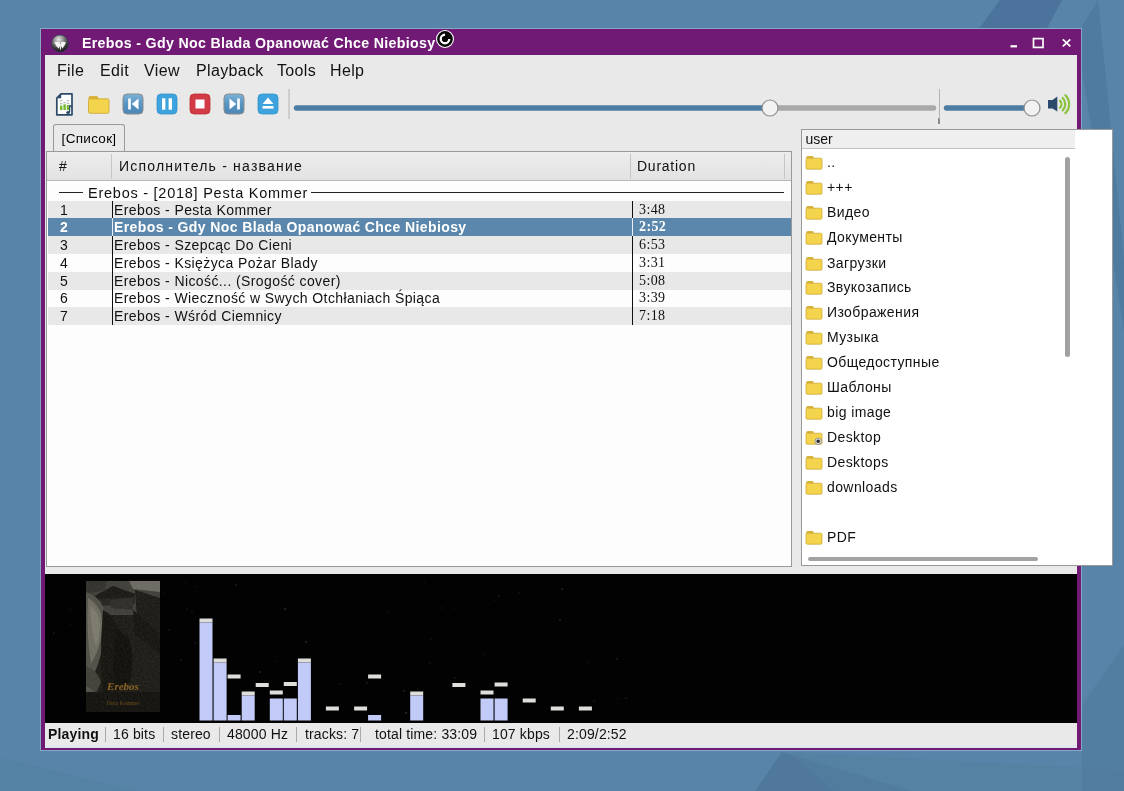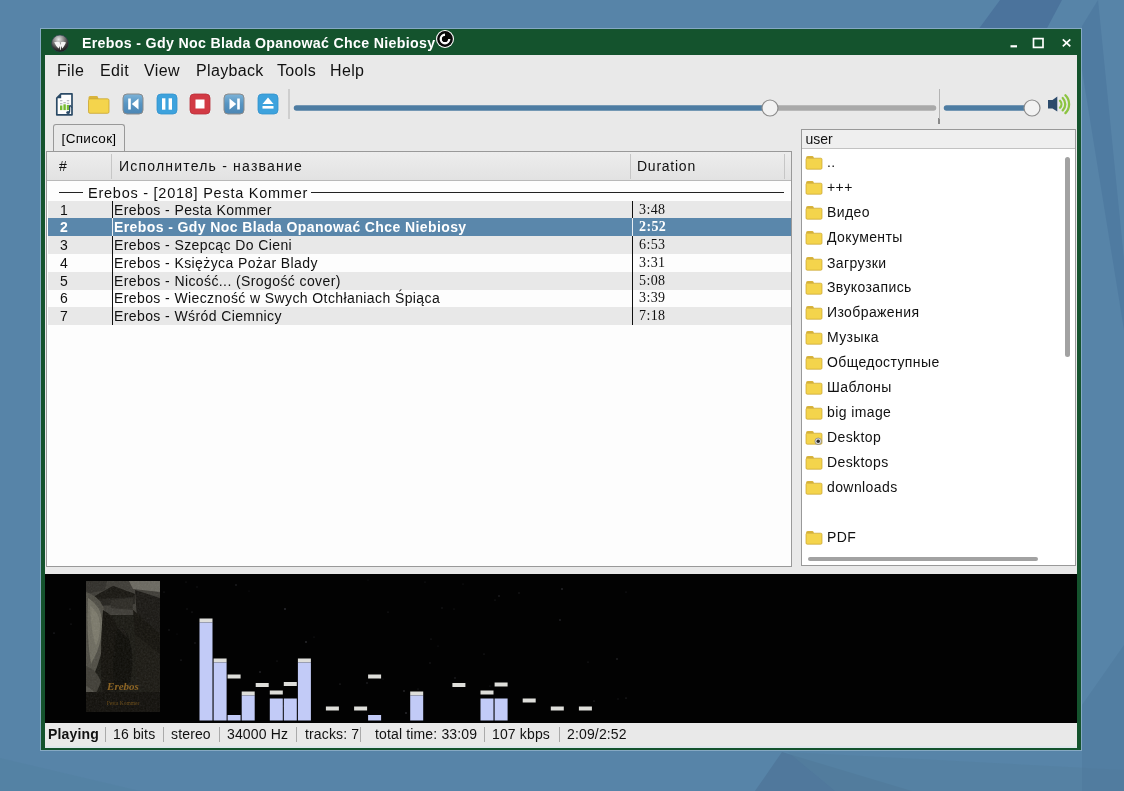--- a/index.html
+++ b/index.html
@@ -1,37 +1,37 @@
 <!DOCTYPE html>
 <html><head>
 <meta charset="utf-8">
 <style>
   * { margin:0; padding:0; box-sizing:border-box; }
   html,body { width:1124px; height:791px; overflow:hidden; }
   body { font-family:"Liberation Sans", sans-serif; background:#5784a8; position:relative; }
   #win { position:absolute; left:40px; top:28px; width:1042px; height:723px;
-         background:#14532d; border:1px solid #86a9c3; }
+         background:#701a75; border:1px solid #86a9c3; }
   #titlebar { position:absolute; left:0; top:0; width:100%; height:26px; }
   #title { position:absolute; left:41px; top:5.5px; color:#fff; font-weight:bold; font-size:14.2px; letter-spacing:0.32px;}
   #content { position:absolute; left:4px; top:26px; width:1032px; height:691px; background:#e9e9e9; }
   .menu { position:absolute; top:7px; font-size:16px; letter-spacing:0.35px; color:#111; }
   
   #plframe { position:absolute; left:1px; top:96px; width:746px; height:416px; background:#fdfdfd; border:1px solid #999;}
   #tab { position:absolute; left:8px; top:69px; width:72px; height:28px; background:#e9e9e9; border:1px solid #999; border-bottom:none; border-radius:3px 3px 0 0; font-size:13.5px; letter-spacing:0.3px; text-align:center; line-height:27px;}
   .row { position:absolute; left:1px; width:743px; height:18px; font-size:14px; line-height:18px; letter-spacing:0.4px; color:#111;}
   .gray { background:#e8e8e8; }
   .sel { background:#5a87ab; color:#fff; font-weight:bold; }
   .num { position:absolute; left:12px; }
   .ttl { position:absolute; left:66px;text-align:right; }
   .dur { position:absolute; left:591px;font-family:Liberation Serif, serif; }
   #plhead { position:absolute; left:0; top:0; width:744px; height:29px; background:linear-gradient(#ededed,#e2e2e2); border-bottom:1px solid #b8b8b8; font-size:14px; letter-spacing:0.75px; line-height:29px; color:#111; }
   #grp { position:absolute; left:0; top:32.5px; width:744px; height:16px; font-size:14.5px; line-height:16px; color:#111; }
   .gtxt { position:absolute; left:41px; top:0; letter-spacing:0.75px; }
   
-  #rpanel { position:absolute; left:756px; top:74px; width:275px; height:437px; background:#fff; border:1px solid #999; }
+  #rpanel { position:absolute; left:756px; top:74px; width:312px; height:437px; background:#fff; border:1px solid #999; }
   #userhead { position:absolute; left:0; top:0; width:273px; height:19px; background:#efefef; border-bottom:1px solid #c2c2c2; font-size:14px; line-height:18px; padding-left:3.5px; color:#111;}
   #vscroll { position:absolute; left:263px; top:27px; width:5px; height:200px; background:#a2a2a2; border-radius:2.5px; }
   #hscroll { position:absolute; left:6px; top:427px; width:230px; height:4px; background:#a2a2a2; border-radius:2px; }
   .fic { position:absolute; left:3px; top:5px; }
   .folder-row { position:absolute; left:0; width:100%; height:25px; font-size:14px; letter-spacing:0.4px; line-height:25px; color:#111; }
   .fname { position:absolute; left:25px; }
   
   #spec { position:absolute; left:0px; top:519px; width:1032px; height:149px; background:#020202; }
   
   #status { position:absolute; left:0; top:668px; width:944px; height:23px; background:#e9e9e9; font-size:14px; letter-spacing:0.15px; color:#111; line-height:23px;}
@@ -475,21 +475,21 @@
       </svg>
     </div>
 
     <div id="status">
       <b class="stxt" style="left:3px">Playing</b>
       <span class="ssep" style="left:60px"></span>
       <span class="stxt" style="left:68px">16 bits</span>
       <span class="ssep" style="left:118px"></span>
       <span class="stxt" style="left:126px">stereo</span>
       <span class="ssep" style="left:174px"></span>
-      <span class="stxt" style="left:182px">34000 Hz</span>
+      <span class="stxt" style="left:182px">48000 Hz</span>
       <span class="ssep" style="left:251px"></span>
       <span class="stxt" style="left:260px">tracks: 7</span>
       <span class="ssep" style="left:315px"></span>
       <span class="stxt" style="left:330px">total time: 33:09</span>
       <span class="ssep" style="left:439px"></span>
       <span class="stxt" style="left:447px">107 kbps</span>
       <span class="ssep" style="left:514px"></span>
       <span class="stxt" style="left:522px">2:09/2:52</span>
     </div>
   </div>

